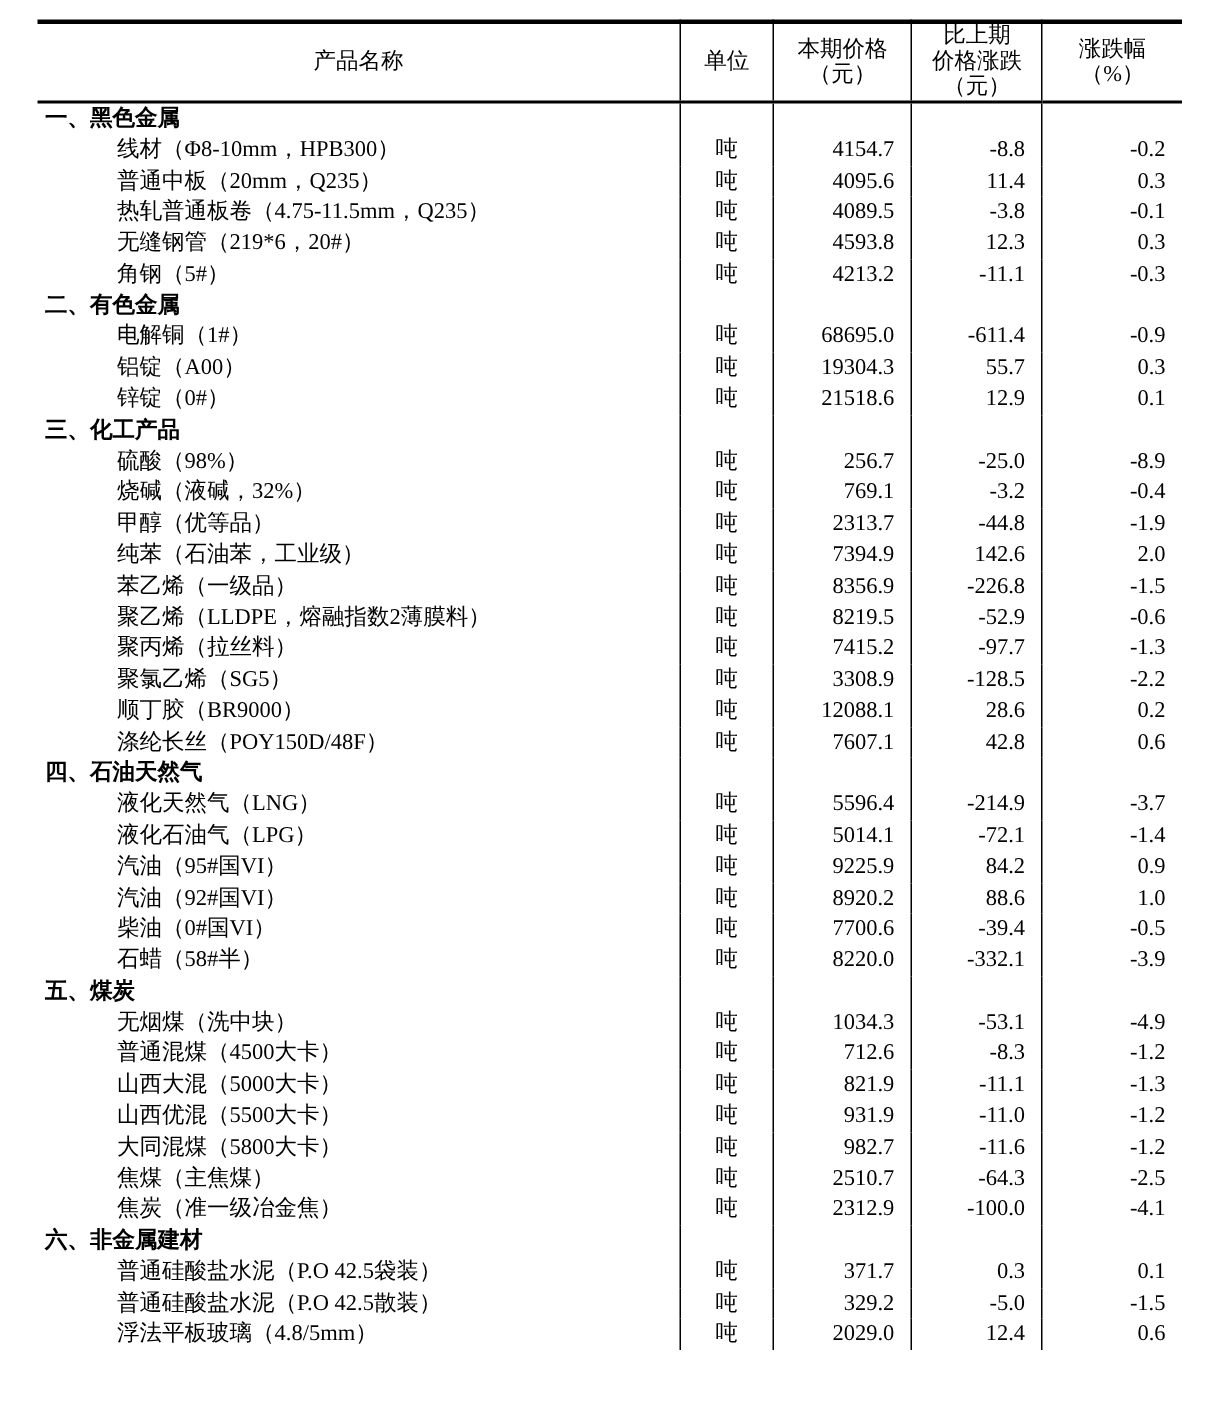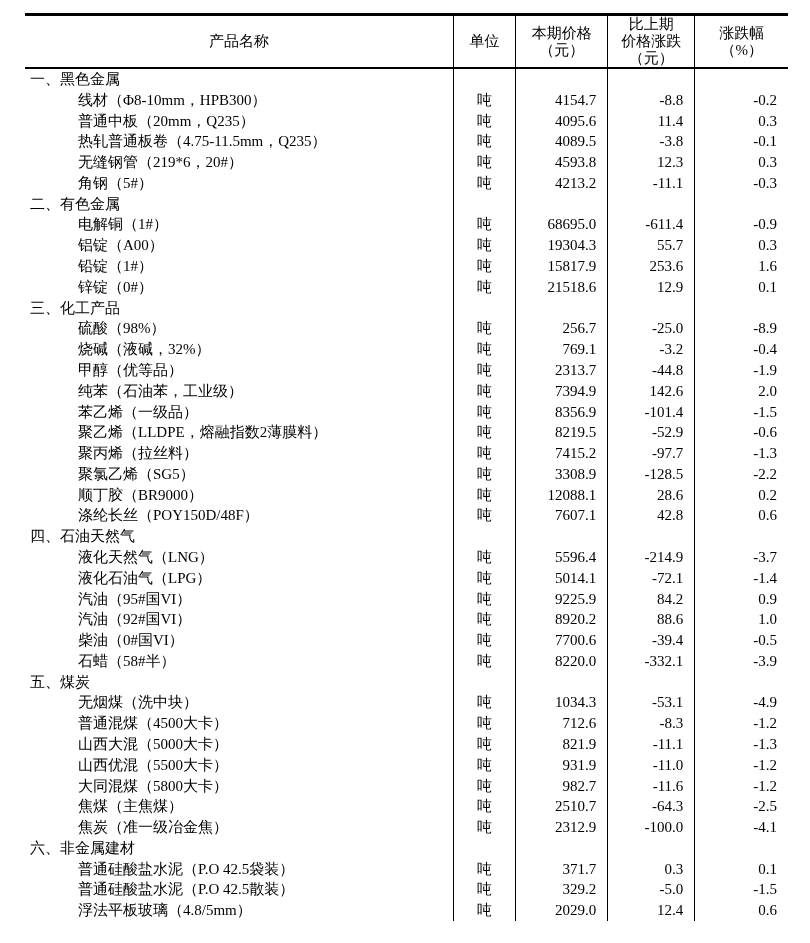--- a/index.html
+++ b/index.html
@@ -52,21 +52,21 @@
     padding: 0;
     vertical-align: middle;
     white-space: nowrap;
     overflow: hidden;
   }
   td.name  { text-align: left;  padding-left: 53px; }
   td.unit  { text-align: center; }
   td.price, td.change, td.pct { text-align: right; padding-right: 11px; }
   tr.section-row td.name {
     padding-left: 5px;
-    font-weight: normal;
+    font-weight: bold;
   }
 </style>
 </head>
 <body>
 
 <div class="page">
   <table class="price-table">
     <colgroup>
       <col class="c-name">
       <col class="c-unit">
@@ -155,27 +155,20 @@
           <td class="pct">-0.9</td>
         </tr>
         <tr>
           <td class="name">铝锭（A00）</td>
           <td class="unit">吨</td>
           <td class="price">19304.3</td>
           <td class="change">55.7</td>
           <td class="pct">0.3</td>
         </tr>
         <tr>
-          <td class="name">铅锭（1#）</td>
-          <td class="unit">吨</td>
-          <td class="price">15817.9</td>
-          <td class="change">253.6</td>
-          <td class="pct">1.6</td>
-        </tr>
-        <tr>
           <td class="name">锌锭（0#）</td>
           <td class="unit">吨</td>
           <td class="price">21518.6</td>
           <td class="change">12.9</td>
           <td class="pct">0.1</td>
         </tr>
         <tr class="section-row">
           <td class="name">三、化工产品</td>
           <td class="unit"></td>
           <td class="price"></td>
@@ -207,21 +200,21 @@
           <td class="name">纯苯（石油苯，工业级）</td>
           <td class="unit">吨</td>
           <td class="price">7394.9</td>
           <td class="change">142.6</td>
           <td class="pct">2.0</td>
         </tr>
         <tr>
           <td class="name">苯乙烯（一级品）</td>
           <td class="unit">吨</td>
           <td class="price">8356.9</td>
-          <td class="change">-101.4</td>
+          <td class="change">-226.8</td>
           <td class="pct">-1.5</td>
         </tr>
         <tr>
           <td class="name">聚乙烯（LLDPE，熔融指数2薄膜料）</td>
           <td class="unit">吨</td>
           <td class="price">8219.5</td>
           <td class="change">-52.9</td>
           <td class="pct">-0.6</td>
         </tr>
         <tr>

